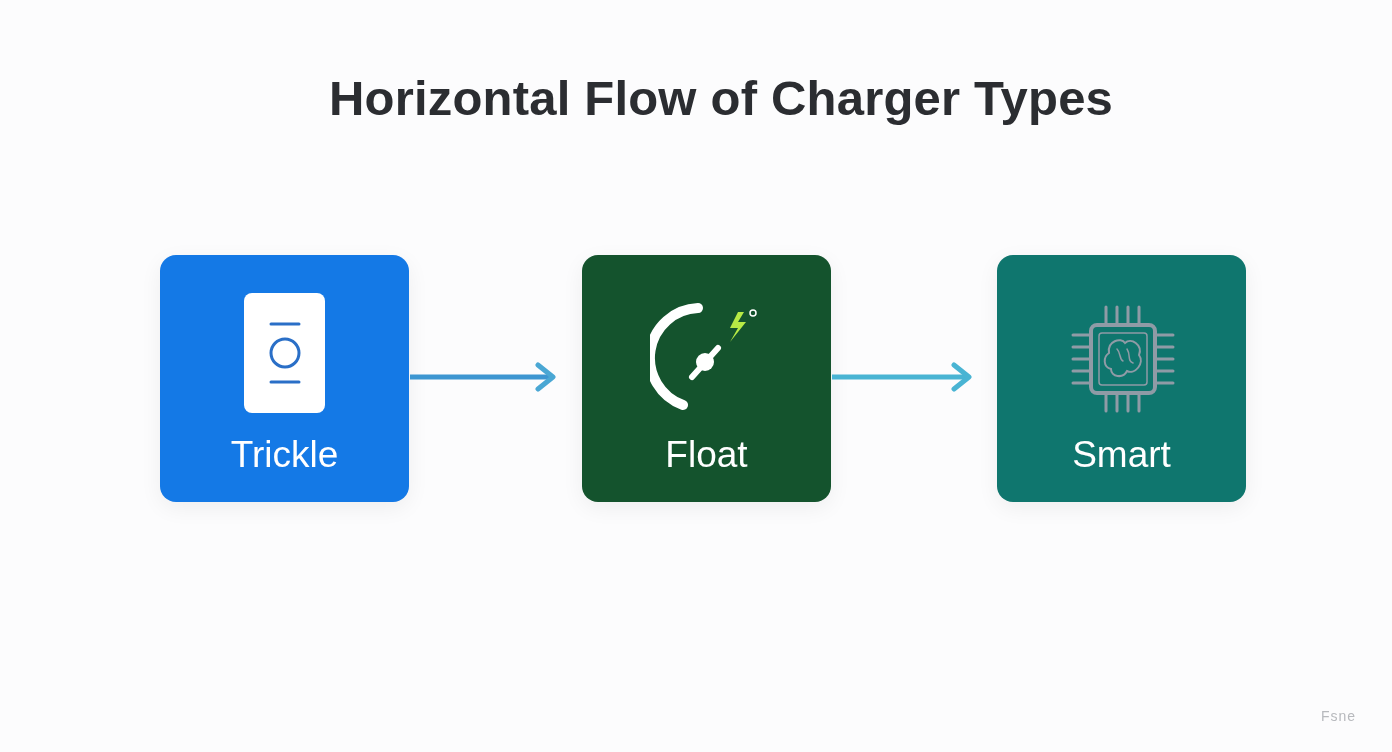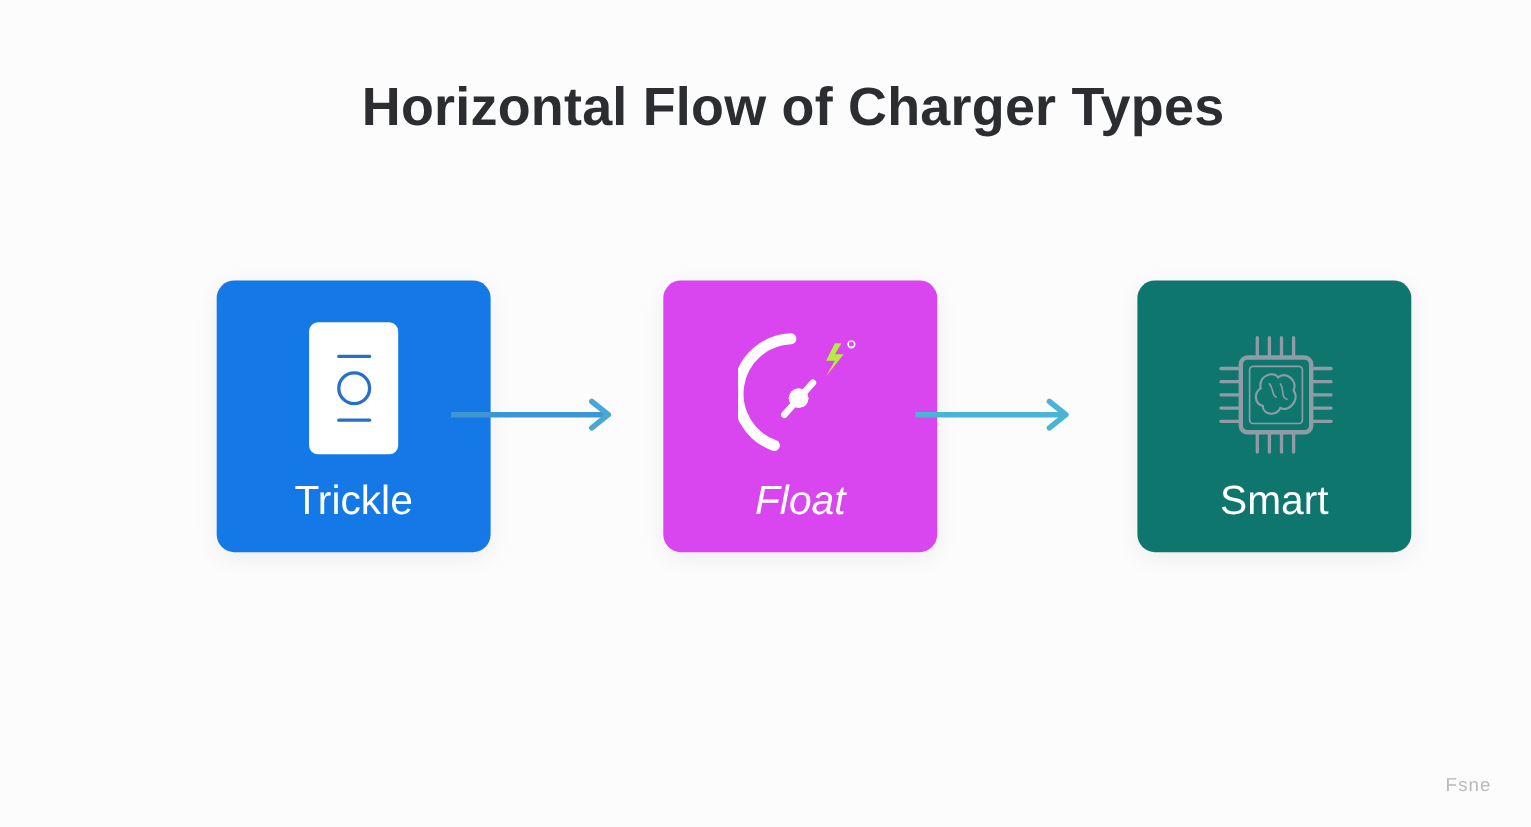--- a/index.html
+++ b/index.html
@@ -7,31 +7,31 @@
     width: 1392px; height: 752px; position: relative; overflow: hidden;
     background: #fcfcfd;
     font-family: "Liberation Sans", "DejaVu Sans", sans-serif;
   }
   .title {
     position: absolute; left: 0; width: 1442px; top: 70px; text-align: center;
     font-size: 49px; font-weight: bold; color: #2b2d31; letter-spacing: 0.2px;
   }
   .node {
     position: absolute; top: 255px; width: 249px; height: 247px;
-    border-radius: 16px; box-shadow: 0 6px 22px rgba(0,0,0,0.06); margin-left: 37px;
+    border-radius: 16px; box-shadow: 0 6px 22px rgba(0,0,0,0.06);
   }
   .node .label {
     position: absolute; left: 0; right: 0; top: 432px; text-align: center;
     font-size: 37px; color: #ffffff;
   }
   .node .label { top: auto; bottom: 26px; }
   .node svg.icon { position: absolute; }
   .arrow { position: absolute; top: 362px; height: 30px; }
   .watermark {
-    position: absolute; right: 36px; bottom: 28px; font-size: 17px;
+    position: absolute; right: 36px; bottom: 28px; font-size: 14px;
     color: #b7b9bd; letter-spacing: 1px;
   }
 </style>
 </head>
 <body>
 
 <div class="title">Horizontal Flow of Charger Types</div>
 
 <div class="node" style="left:160px;background:#1479e6;">
   <svg class="icon" style="left:83px;top:37px" width="83" height="122" viewBox="0 0 83 122">
@@ -41,21 +41,21 @@
     <line x1="28" y1="90" x2="56" y2="90" stroke="#2a6fc7" stroke-width="3" stroke-linecap="round"></line>
   </svg>
   <div class="label">Trickle</div>
 </div>
 
 <svg class="arrow" style="left:410px" width="150" height="30" viewBox="0 0 150 30">
   <line x1="0" y1="15" x2="143" y2="15" stroke="#3d96d1" stroke-width="5"></line>
   <polyline points="128,3 143,15 128,27" fill="none" stroke="#4aa7d4" stroke-width="5" stroke-linecap="round" stroke-linejoin="round"></polyline>
 </svg>
 
-<div class="node" style="left:566px;background:#d946ef;font-style:italic;">
+<div class="node" style="left:582px;background:#14532d;">
   <svg class="icon" style="left:68px;top:45px" width="115" height="115" viewBox="0 0 115 115">
     <path d="M48 8 A50 50 0 0 0 33 105" fill="none" stroke="#ffffff" stroke-width="10" stroke-linecap="round"></path>
     <line x1="42" y1="77" x2="68" y2="48" stroke="#ffffff" stroke-width="6" stroke-linecap="round"></line>
     <circle cx="55" cy="62" r="9" fill="#ffffff"></circle>
     <polygon points="88,12 80,28 88,28 80,42 96,22 88,22 94,12" fill="#b7ea45"></polygon>
     <circle cx="103" cy="13" r="3" fill="none" stroke="#ffffff" stroke-width="1.5"></circle>
   </svg>
   <div class="label">Float</div>
 </div>
 

